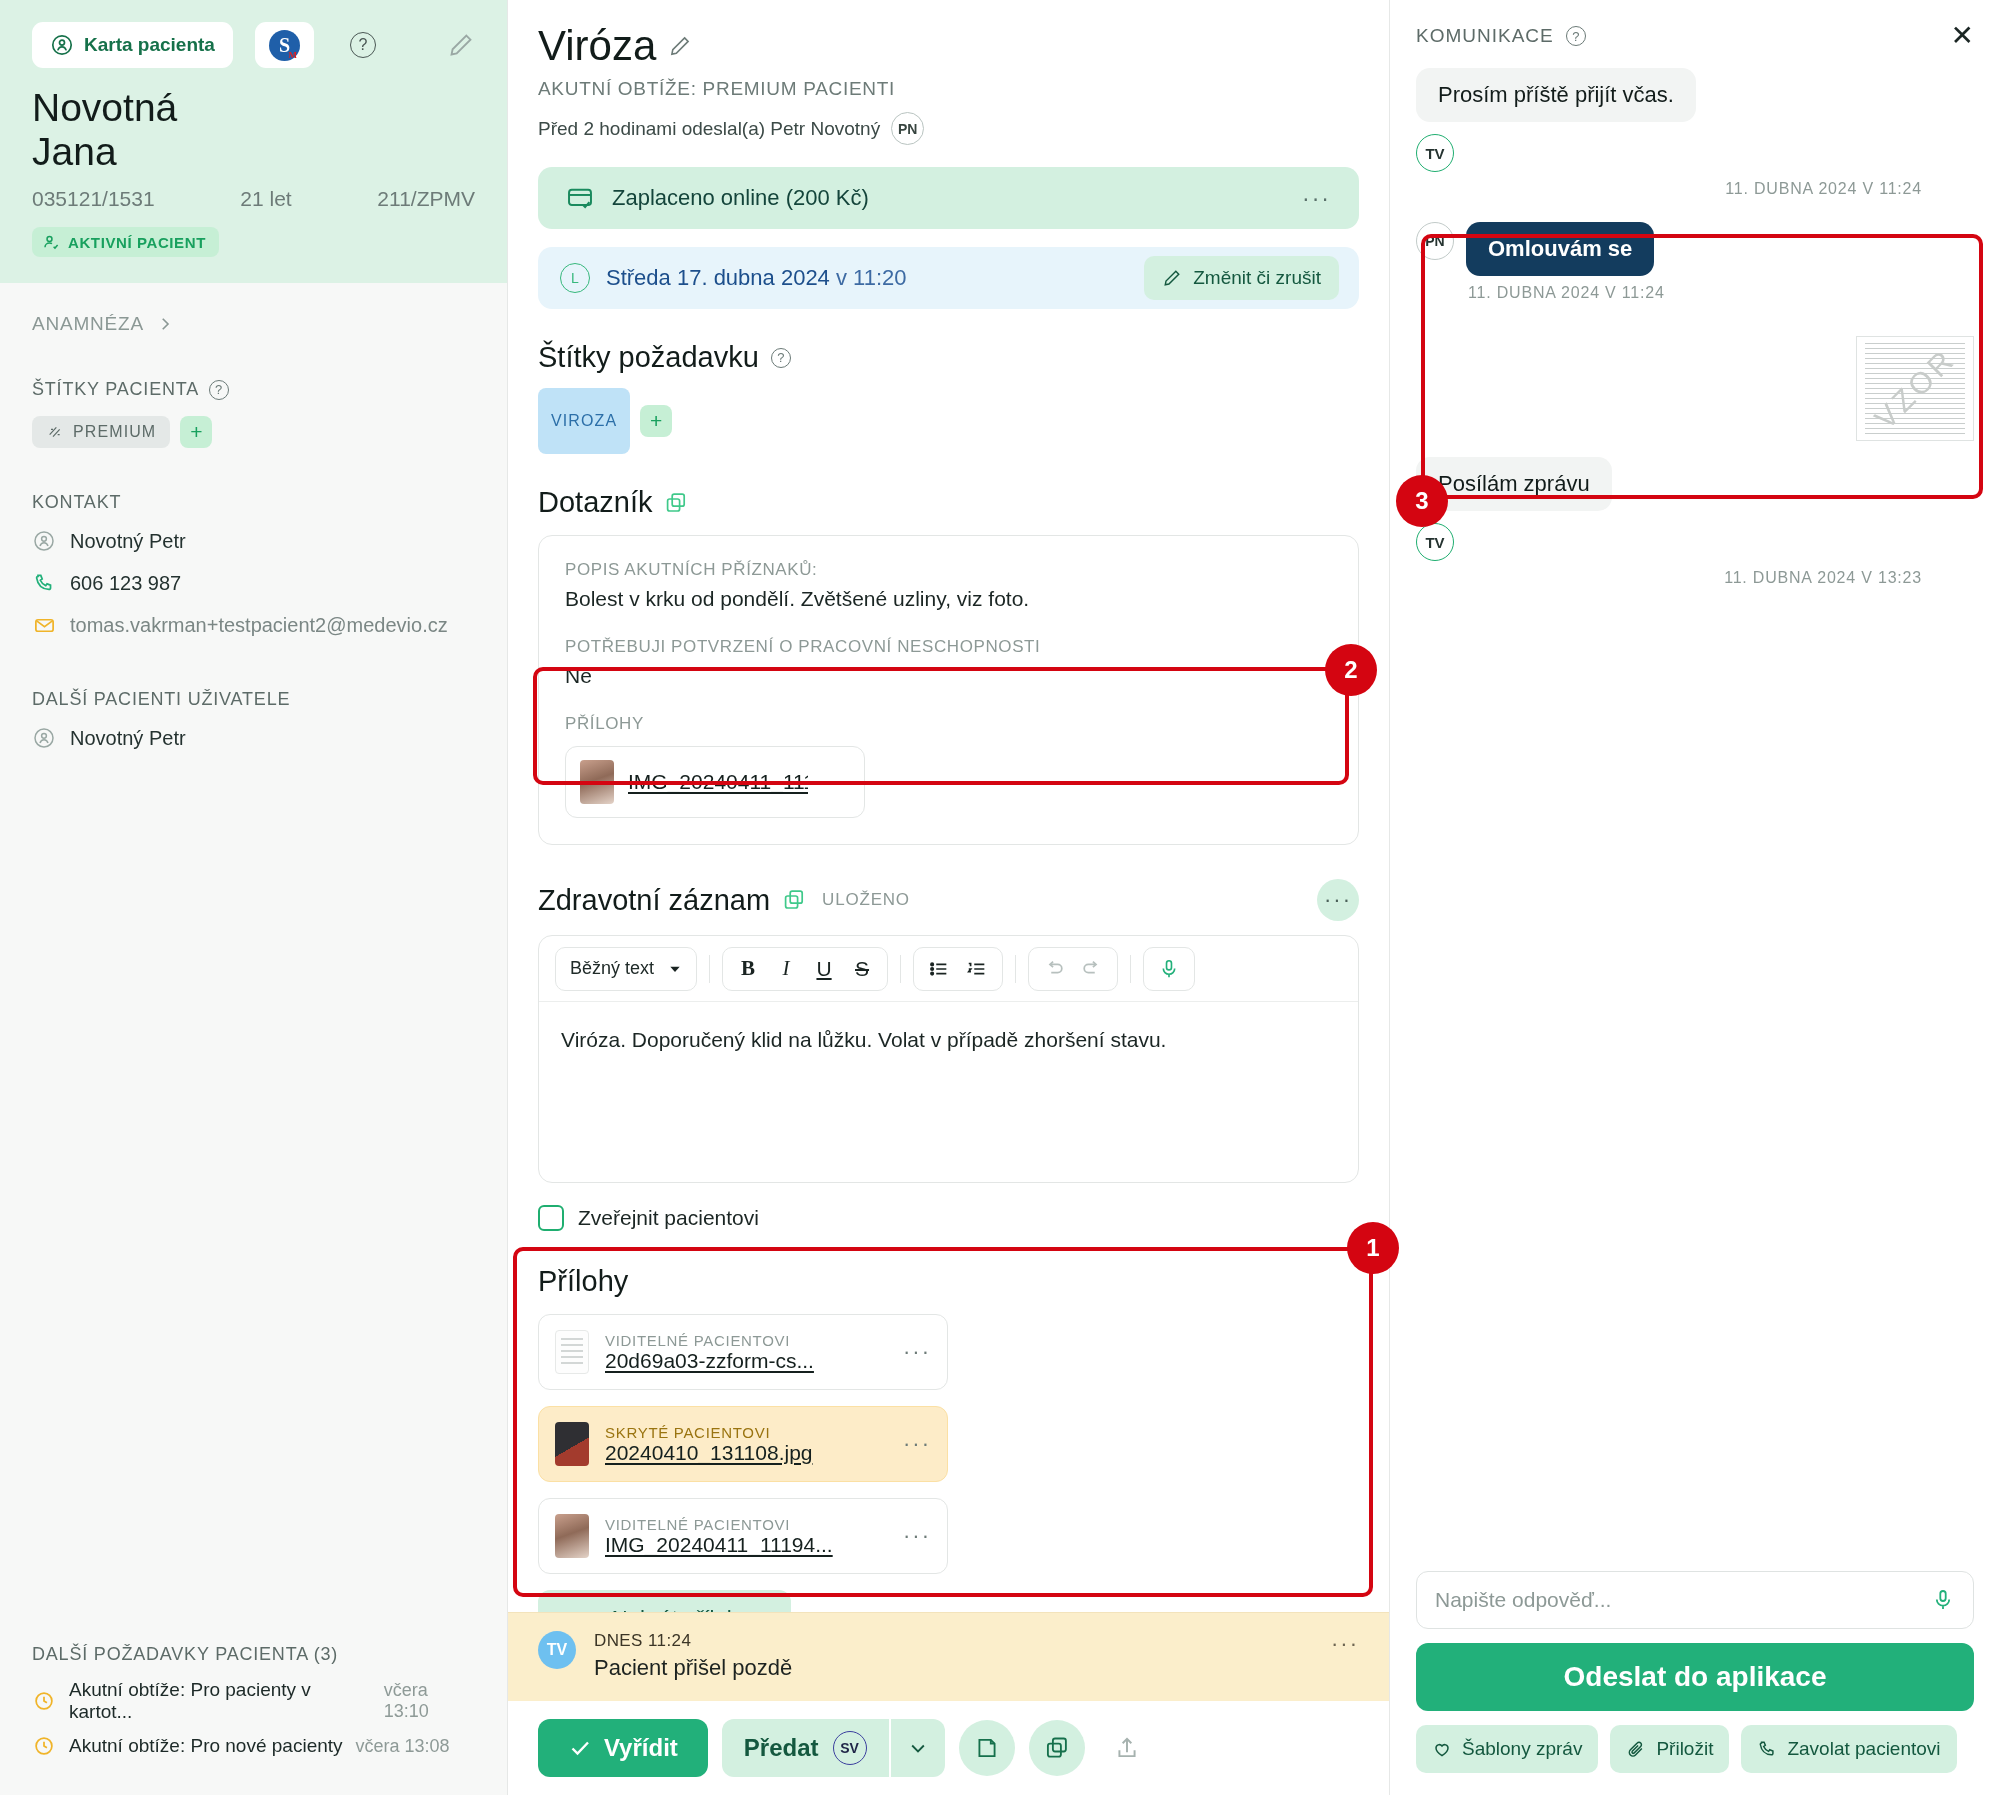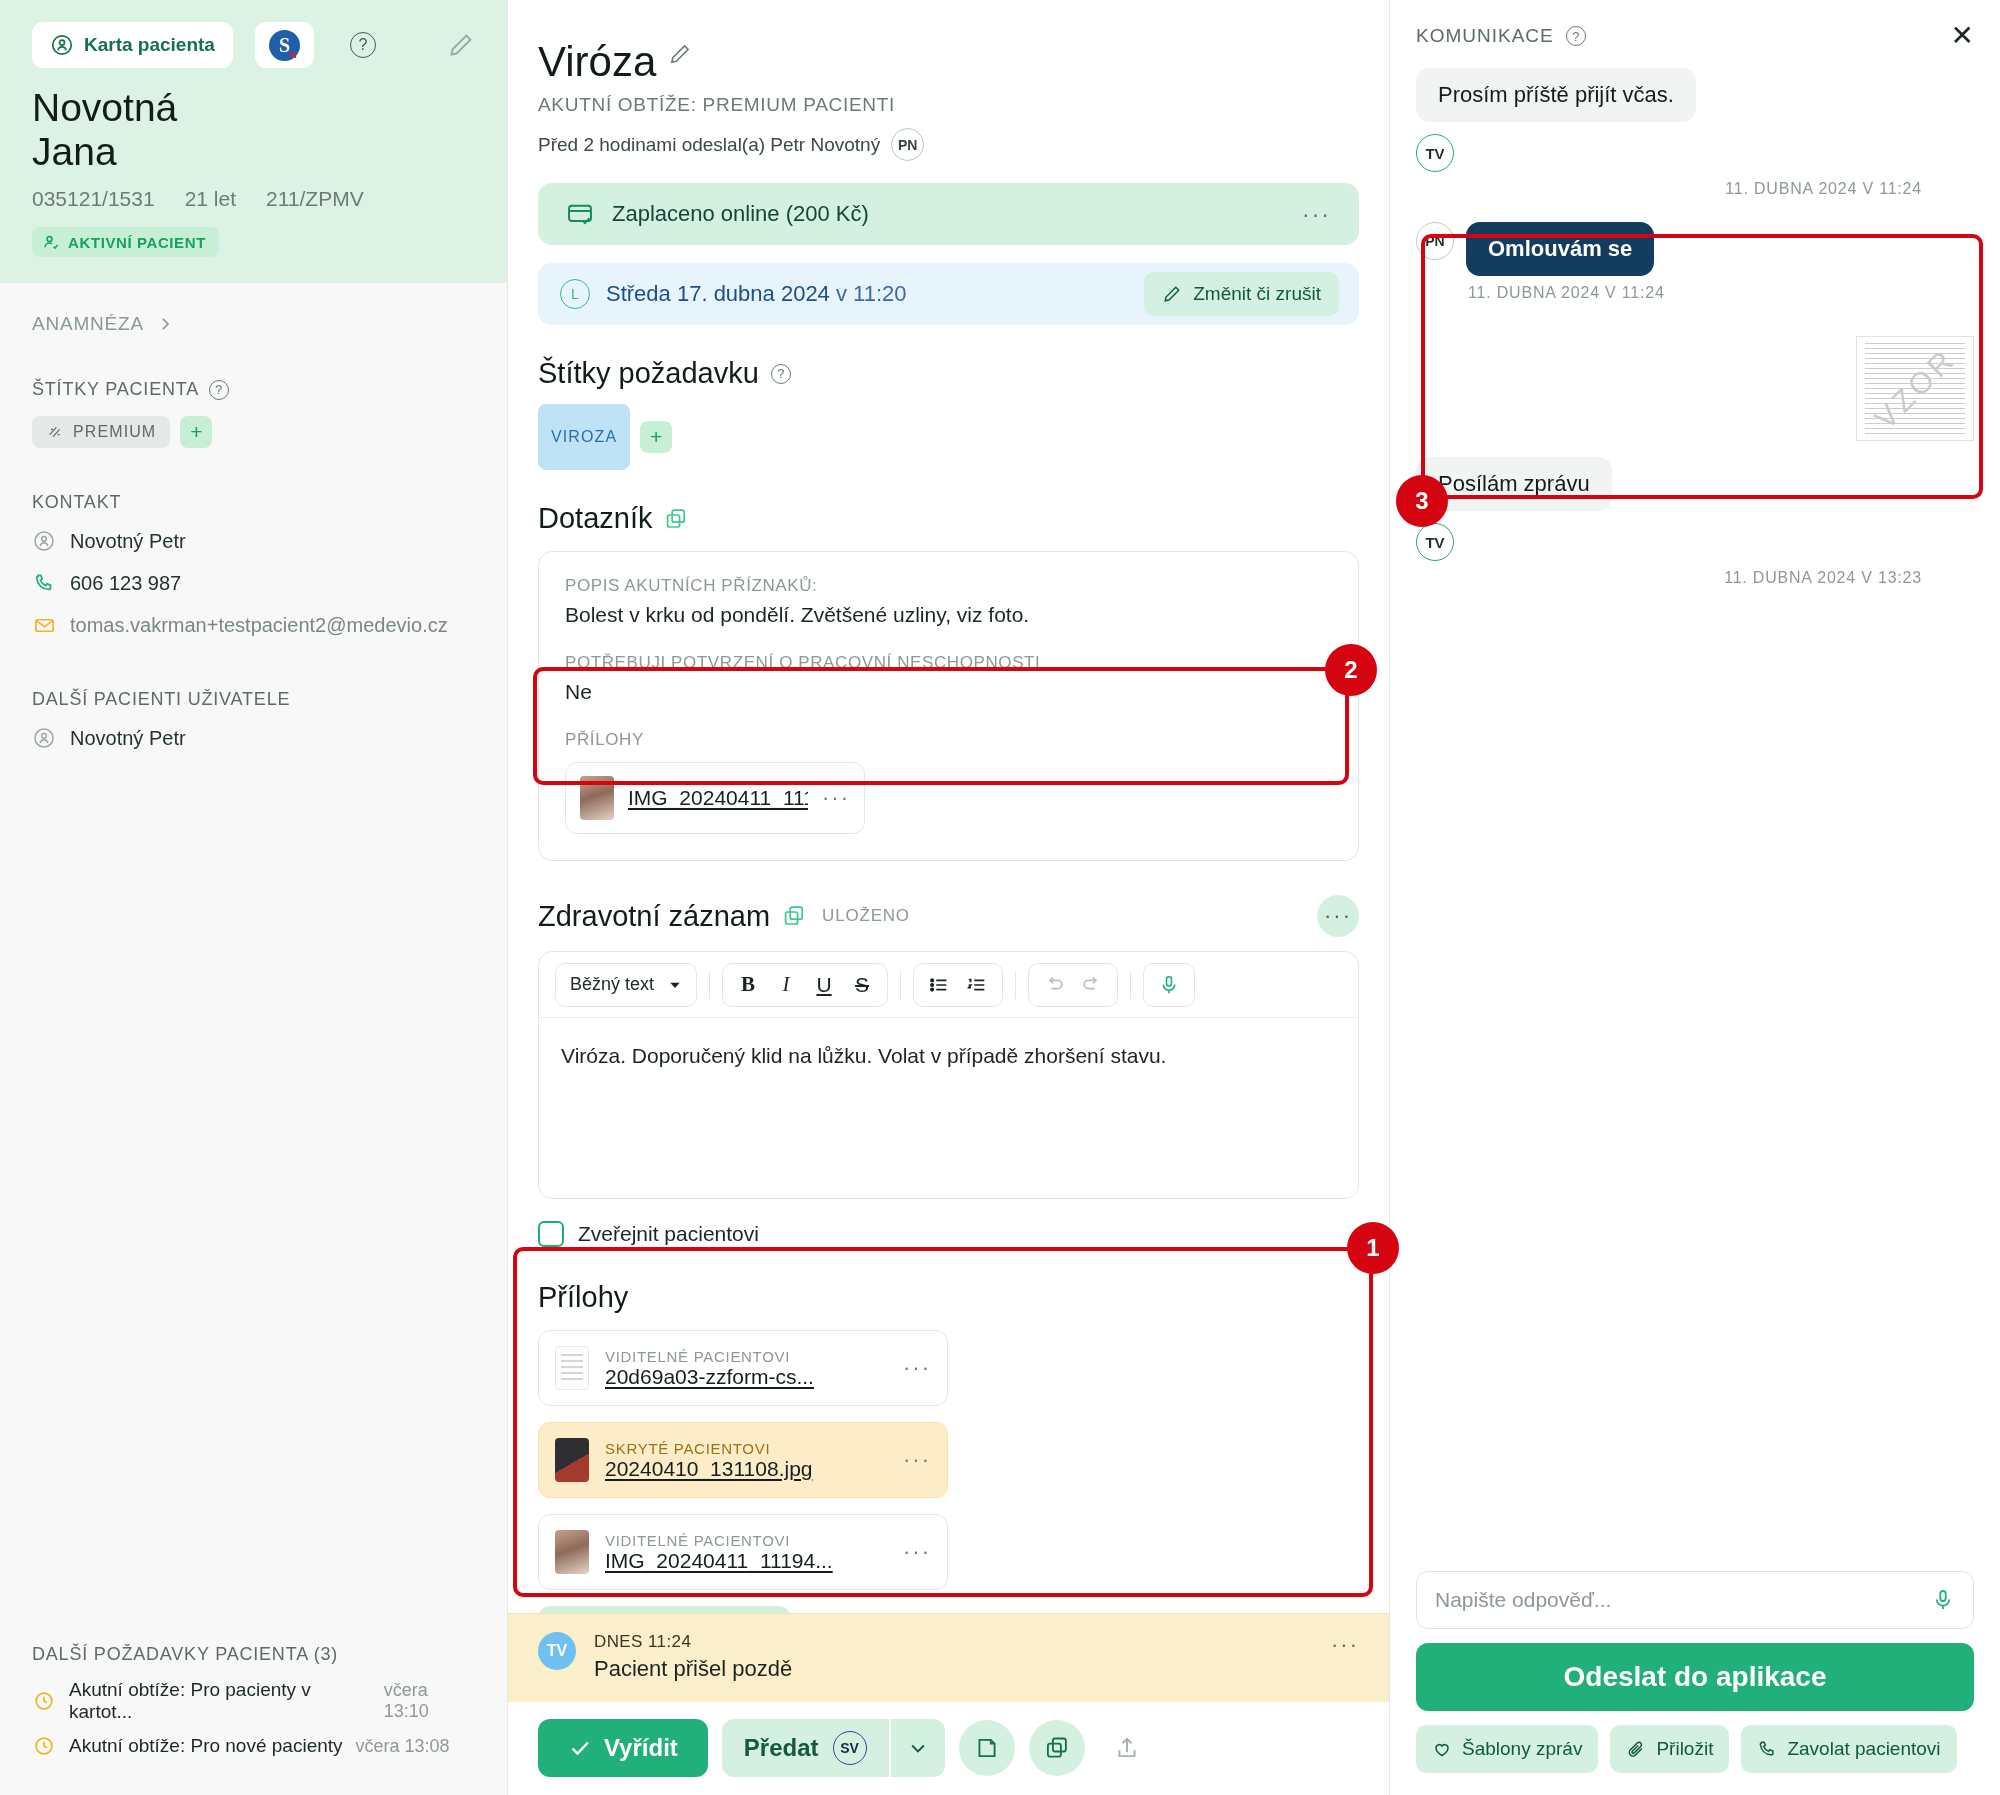--- a/index.html
+++ b/index.html
@@ -49,21 +49,21 @@
     width: 26px; height: 26px; border-radius: 50%;
     border: 1.8px solid #4a5754; color: #4a5754;
     font-size: 16px; display: flex; align-items: center; justify-content: center;
     margin-left: 14px;
   }
   .pencil-right { margin-left: auto; color:#9aa8a4; }
   .pname {
     font-size: 39px; color: #121c1a; line-height: 1.12; margin-top: 18px;
     font-weight: 400;
   }
-  .pmeta { display: flex; gap: 30px; margin-top: 14px; color:#6d7b78; font-size: 21px; }
+  .pmeta { display: flex; gap: 30px; margin-top: 14px; color:#6d7b78; font-size: 21px; justify-content: space-between; }
   .badge-active {
     display:inline-flex; align-items:center; gap:8px;
     background: #c6efd5; color: #18a05e;
     font-size: 15px; font-weight: 700; letter-spacing: .6px;
     padding: 6px 13px 6px 10px; border-radius: 8px; margin-top: 16px;
   }
 
   .sb-body { padding: 30px 32px 0 32px; }
   .sb-row-link {
     display: flex; align-items: center; gap: 12px;
@@ -111,21 +111,21 @@
   .clock-ico { color: #f0b429; }
 
   
   .main {
     flex: 1 1 auto; position: relative;
     background: #fff; border-right: 1px solid #e6e8e7;
     min-width: 0; display: flex; flex-direction: column;
   }
   .main-scroll { padding: 22px 30px 0 30px; flex: 1 1 auto; overflow: hidden; }
   .title-row { display: flex; align-items: center; gap: 12px; }
-  .title-row h1 { font-size: 42px; font-weight: 400; color: #121c1a; margin-top: 16px; }
+  .title-row h1 { font-size: 42px; font-weight: 400; color: #121c1a; }
   .subtitle {
     color: #6d7b78; font-size: 19px; letter-spacing: .7px; margin-top: 8px;
   }
   .sentline {
     color: #3c4a47; font-size: 19px; margin-top: 12px;
     display:flex; align-items:center; gap: 11px;
   }
   .av-sm {
     width: 33px; height: 33px; border-radius: 50%;
     border: 1.5px solid #b9c4c1; color: #37443f;

